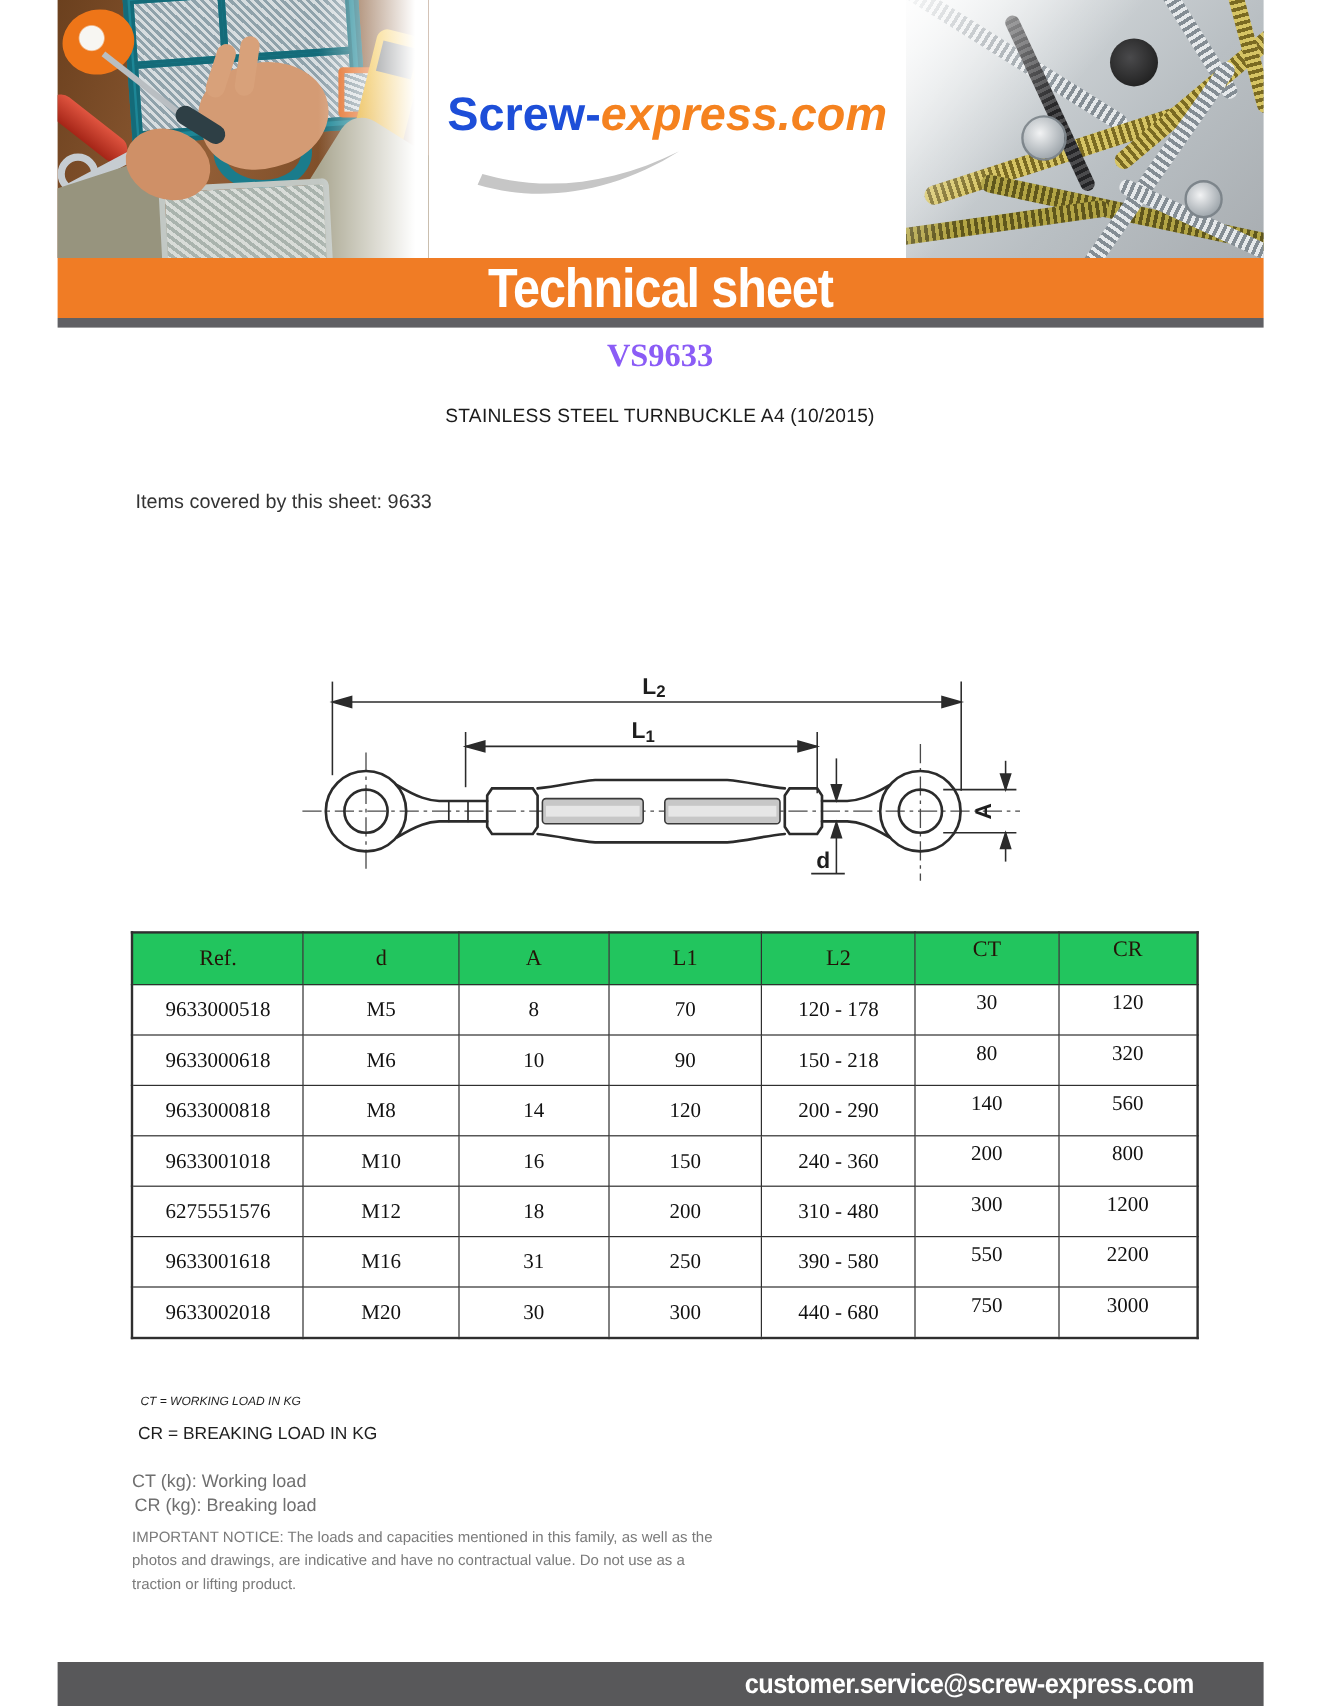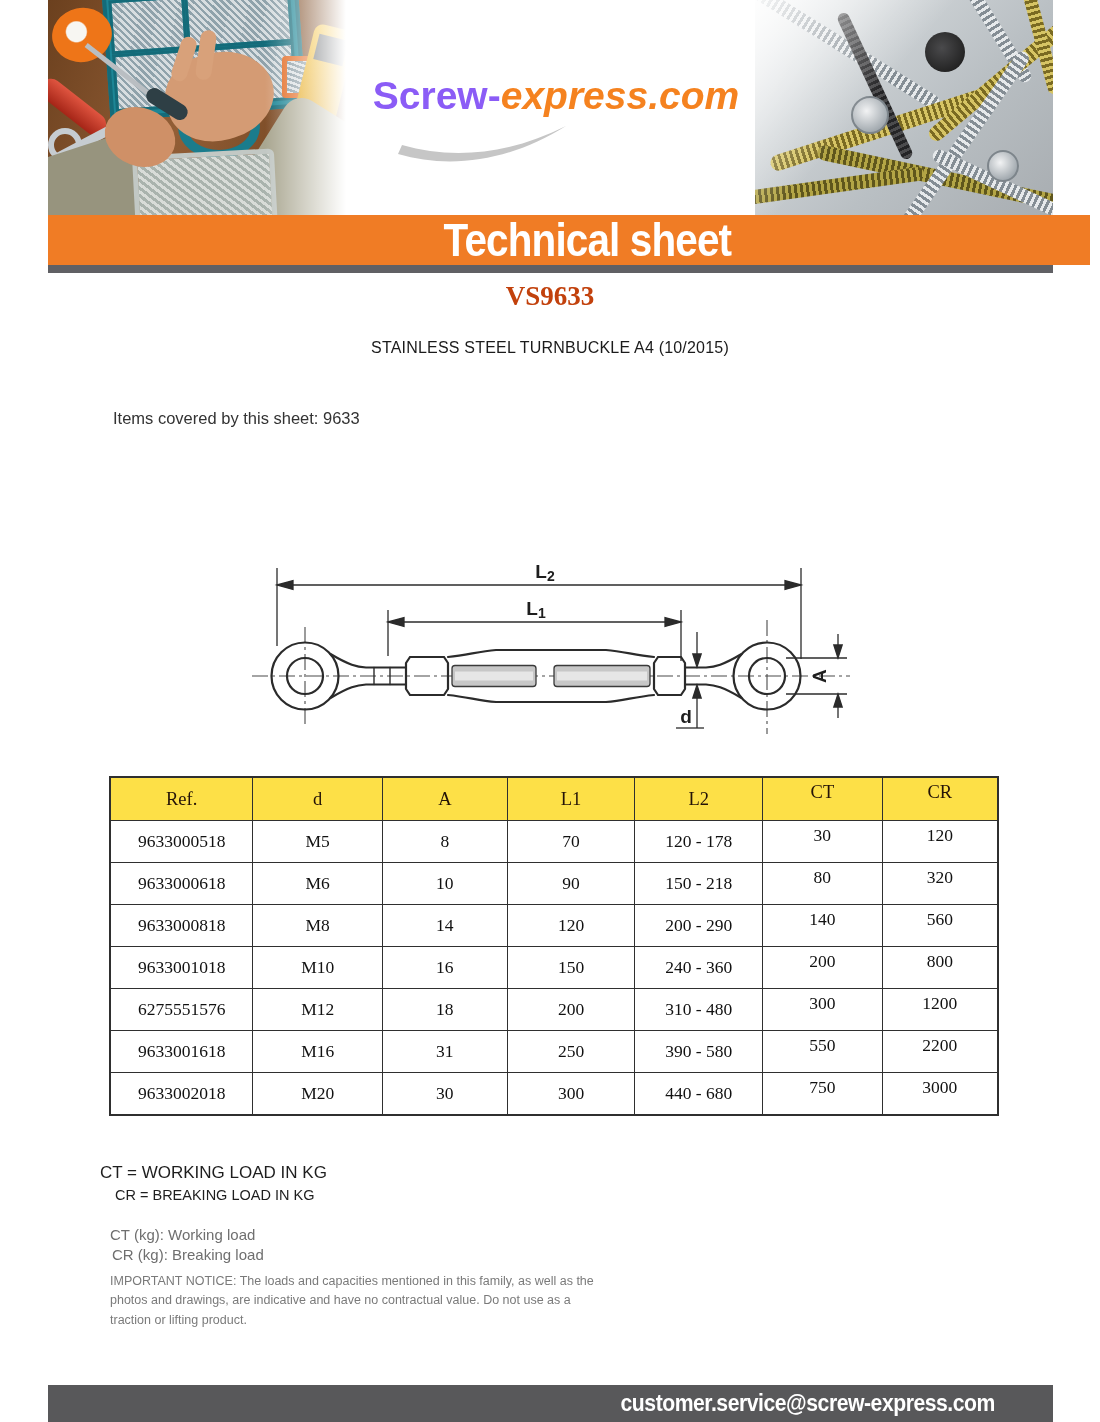--- a/index.html
+++ b/index.html
@@ -46,56 +46,56 @@
   .sv{background:repeating-linear-gradient(90deg,#e6e9eb 0 3px,#848d94 3px 6px);}
   .br{background:repeating-linear-gradient(90deg,#d6c464 0 3px,#7a6a22 3px 6px);}
   .ol{background:repeating-linear-gradient(90deg,#b3a545 0 3px,#5f561c 3px 6px);}
   .dk{background:repeating-linear-gradient(90deg,#4b4b4d 0 3px,#242426 3px 6px);}
   .head{border-radius:50%;background:radial-gradient(circle at 40% 38%,#f2f3f4,#9aa2a8 80%);border:2px solid #7d858b;}
   .headdark{border-radius:50%;background:radial-gradient(circle at 42% 40%,#4a4a4c,#222 75%);}
   .fade-tl{left:0;top:0;width:100%;height:100%;background:linear-gradient(130deg,rgba(255,255,255,.92),rgba(255,255,255,0) 42%);}
 
   
   .logo{position:absolute;left:357px;top:74px;width:398px;text-align:center;white-space:nowrap;}
-  .logo .p1{font-weight:bold;font-size:39px;color:#8b5cf6;}
+  .logo .p1{font-weight:bold;font-size:39px;color:#1d4ed8;}
   .logo .p2{font-weight:bold;font-style:italic;font-size:39px;color:#F5821F;}
   .swoosh{position:absolute;left:390px;top:118px;}
 
   
   .banner{position:absolute;left:48px;top:215px;width:1005px;height:50px;background:#F07C25;
-          display:flex;align-items:center;justify-content:center;padding-left:37px;}
+          display:flex;align-items:center;justify-content:center;}
   .banner span{display:inline-block;transform:scaleX(.88);font-weight:bold;font-size:46px;color:#ffffff;
           letter-spacing:-1px;line-height:1;}
   .graybar{position:absolute;left:48px;top:265px;width:1005px;height:8px;background:#606064;}
 
   
   .doc-title{position:absolute;left:0;top:281px;width:1100px;text-align:center;
-          font-family:"Liberation Serif",serif;font-weight:bold;font-size:27px;color:#c2410c;}
+          font-family:"Liberation Serif",serif;font-weight:bold;font-size:27px;color:#8b5cf6;}
   .doc-subtitle{position:absolute;left:0;top:339px;width:1100px;text-align:center;
           font-size:16px;color:#1b1b1b;letter-spacing:.2px;}
   .items-line{position:absolute;left:113px;top:409px;font-size:16.5px;color:#333;}
   .variant-label{position:absolute;left:0;top:483px;width:1100px;text-align:center;
           font-size:15px;color:#222;letter-spacing:.4px;}
 
   
   .drawing{position:absolute;left:240px;top:545px;}
   .dimtext{font-family:"Liberation Sans",sans-serif;font-weight:bold;font-size:19px;fill:#1e1e1e;}
   .dimsub{font-size:14px;}
 
   
   table.spec{position:absolute;left:109px;top:776px;width:890px;border-collapse:collapse;
           font-family:"Liberation Serif",serif;color:#111;}
   table.spec th,table.spec td{border:1px solid #2f2f2f;text-align:center;}
   table.spec{border:2px solid #2f2f2f;}
-  table.spec th{background:#fde047;color:#241307;font-weight:normal;font-size:18.5px;height:40px;}
+  table.spec th{background:#22c55e;color:#241307;font-weight:normal;font-size:18.5px;height:40px;}
   table.spec td{font-size:17.5px;height:39px;vertical-align:middle;}
   table.spec th.vtop,table.spec td.vtop{vertical-align:top;padding-top:4px;height:35px;}
 
   
-  .note-ct{position:absolute;left:100px;top:1163px;font-size:17px;color:#1e1e1e;}
+  .note-ct{position:absolute;left:117px;top:1163px;font-size:10px;color:#1e1e1e;font-style:italic;}
   .note-cr{position:absolute;left:115px;top:1187px;font-size:14.5px;color:#1e1e1e;}
   .note-ctkg{position:absolute;left:110px;top:1226px;font-size:15px;color:#6f6f6f;}
   .note-crkg{position:absolute;left:112px;top:1246px;font-size:15px;color:#6f6f6f;}
   .note-important{position:absolute;left:110px;top:1272px;width:505px;font-size:12.5px;
           line-height:1.55;color:#7a7a7a;}
 
   
   .footer{position:absolute;left:48px;top:1385px;width:1005px;height:37px;background:#58585A;
           display:flex;align-items:center;justify-content:flex-end;padding:0;box-sizing:border-box;}
   .footer a{display:inline-block;transform:scaleX(.92);transform-origin:right center;

